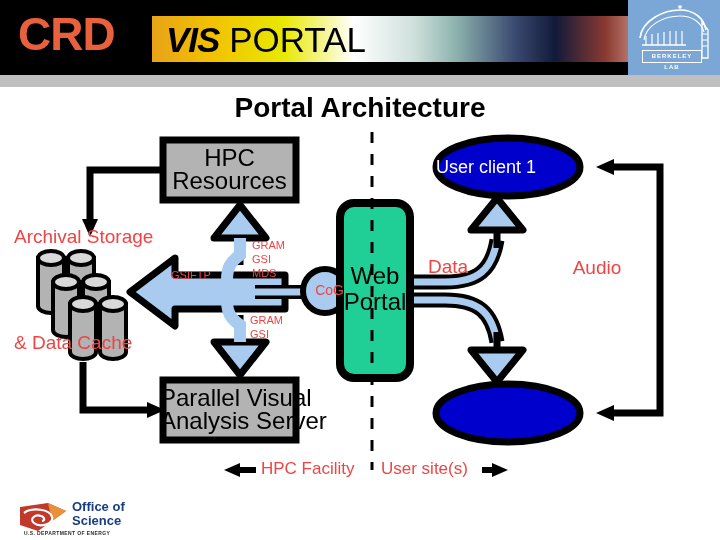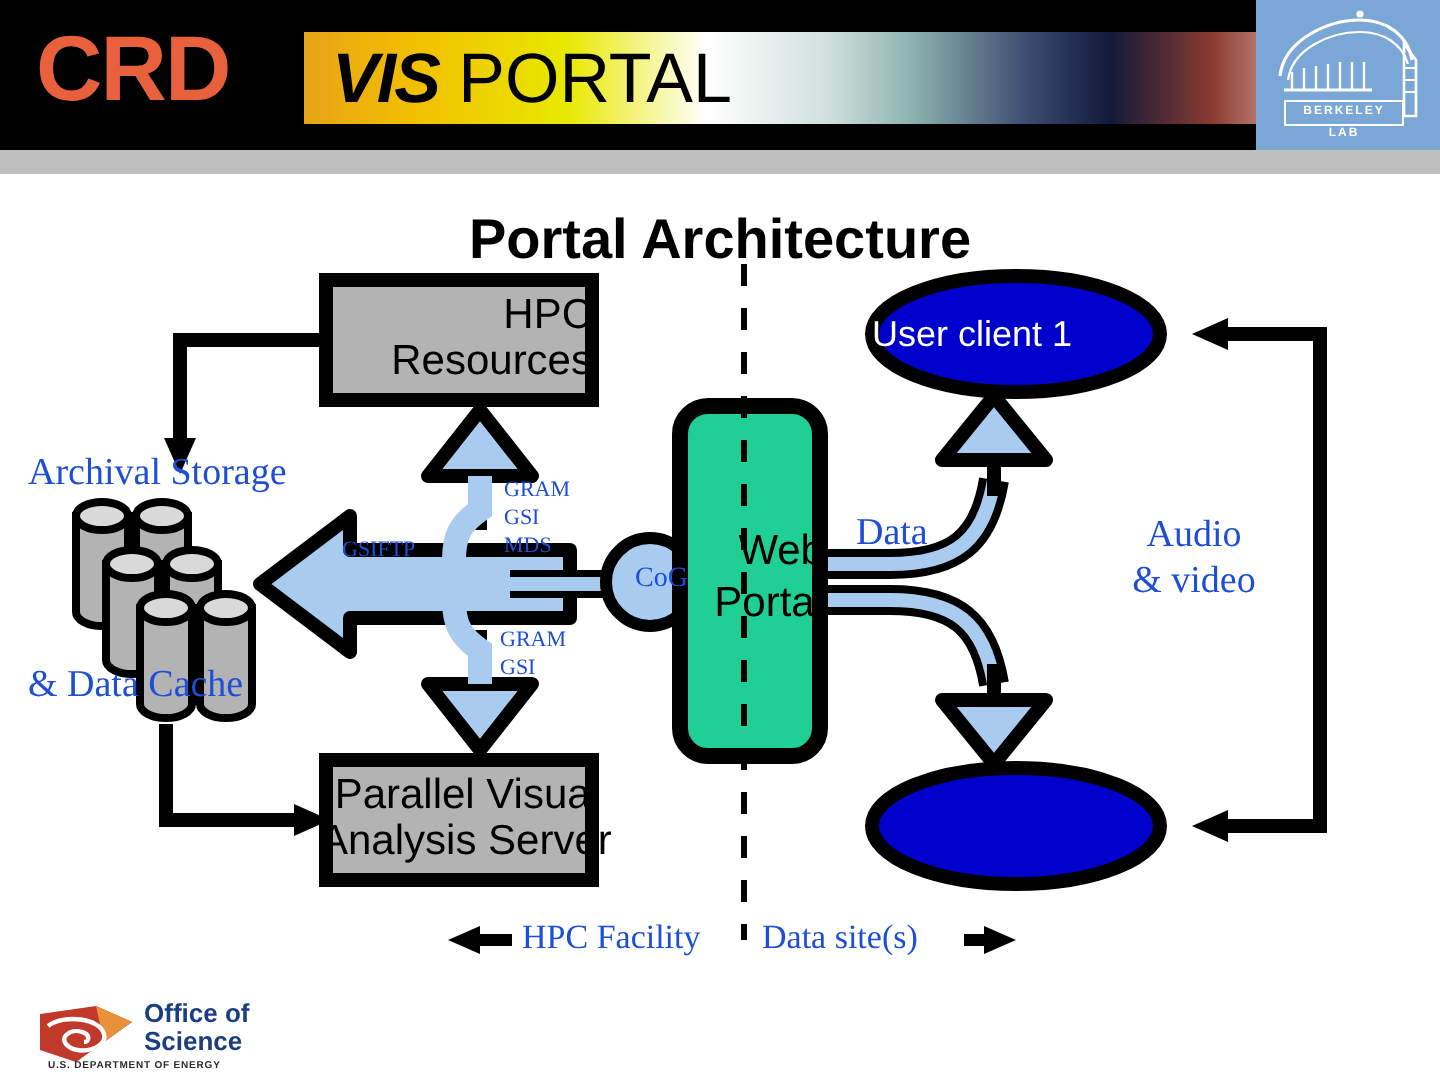--- a/index.html
+++ b/index.html
@@ -86,48 +86,47 @@
   
   .page-title {
     position: absolute;
     left: 0; top: 92px;
     width: 720px;
     text-align: center;
     font-family: "Liberation Sans", sans-serif;
     font-size: 28px;
     font-weight: bold;
     color: #000000;
-    margin-top: 12px;
   }
 
   
   #diagram {
     position: absolute;
     left: 0; top: 0;
     width: 720px; height: 540px;
   }
 
   
   .lab {
     position: absolute;
-    font-family: Liberation Serif, serif;
-    color: #1d4ed8;
+    font-family: Liberation Sans, sans-serif;
+    color: #ef4444;
     white-space: nowrap;
   }
   .lab-big { font-size: 19px; }
   .lab-mid { font-size: 17px; }
   .lab-sm  { font-size: 11px; }
   .lab-xs  { font-size: 10px; }
   .lab-center { text-align: center; }
 
   .boxlabel {
     position: absolute;
-    text-align: right;
-    font-family: "Liberation Sans", sans-serif;
-    font-size: 21px;
+    text-align: center;
+    font-family: "Liberation Sans", sans-serif;
+    font-size: 24px;
     color: #000000;
     line-height: 23px;
     white-space: nowrap;
   }
   .ellipselabel {
     position: absolute;
     font-family: "Liberation Sans", sans-serif;
     font-size: 18px;
     color: #ffffff;
     white-space: nowrap;
@@ -330,27 +329,26 @@
     <div>GSI</div>
   </div>
 
   <div class="lab" style="left:306px; top:282px; font-size:14px; width:38px; text-align:right;">CoG</div>
 
   <div class="lab lab-big" style="left:428px; top:256px;">Data</div>
 
 
   <div class="lab lab-big lab-center" style="left:556px; top:256px; width:82px; line-height:23px;">
     <div>Audio</div>
-    <div>&amp; video</div>
   </div>
 
   <div class="ellipselabel" style="left:436px; top:157px; width:144px;">User client 1</div>
 
   <div class="lab lab-mid" style="left:261px; top:459px;">HPC Facility</div>
-  <div class="lab lab-mid" style="left:381px; top:459px;">Data site(s)</div>
+  <div class="lab lab-mid" style="left:381px; top:459px;">User site(s)</div>
 
   <div class="doe-logo">
     <svg width="52" height="32" viewBox="0 0 52 32" style="position:absolute;left:4px;top:1px;">
       <path d="M2 6 L30 2 L48 10 L20 30 L2 24 Z" fill="#C0392B"></path>
       <path d="M30 2 L48 10 L34 20 Z" fill="#E8913A"></path>
       <path d="M6 12 C14 6, 32 8, 34 16 C36 23, 22 27, 16 22 C11 18, 17 13, 23 15 C27 16, 27 20, 24 20" fill="none" stroke="#ffffff" stroke-width="2.2"></path>
     </svg>
     <div class="doe-text">
       <div>Office of</div>
       <div>Science</div>

